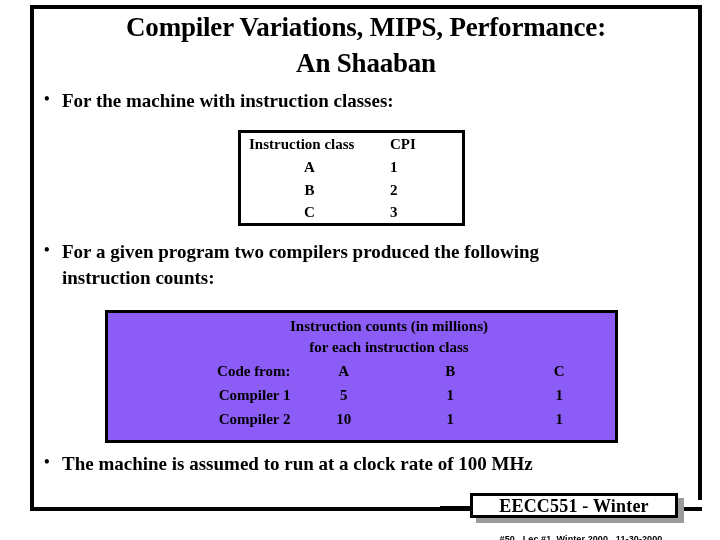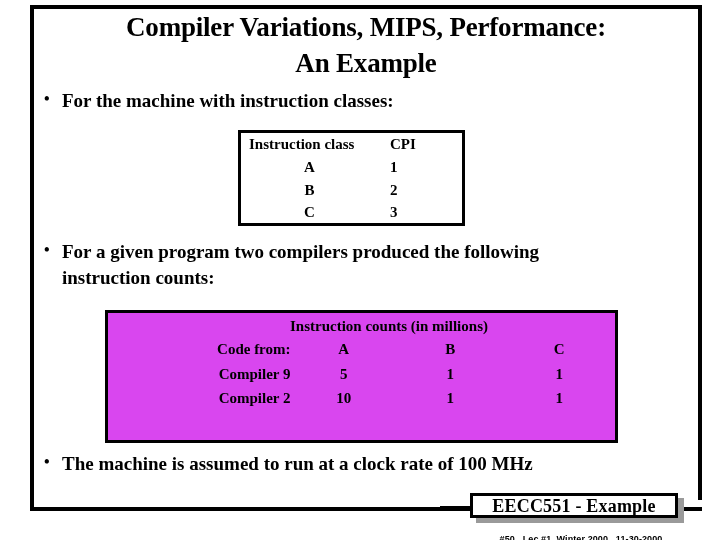--- a/index.html
+++ b/index.html
@@ -109,21 +109,21 @@
   #table1 th.c-cpi,   #table1 td.c-cpi   { width: 38%; text-align: left; padding-left: 12px; }
   #table1 th.c-class  { text-align: left; padding-left: 8px; }
 
   
   #table2 {
     position: absolute;
     left: 105px; top: 310px;
     width: 513px; height: 133px;
     border: 3px solid #000;
     box-sizing: border-box;
-    background: #d946ef;
+    background: #8b5cf6;
   }
   #table2 .hdr {
     text-align: center;
     font-size: 15px;
     font-weight: bold;
     line-height: 1.42;
     padding-top: 3px;
     padding-left: 55px;
   }
   #table2 table {
@@ -190,21 +190,21 @@
 
 <div id="slide">
 
   <div class="frame-left"></div>
   <div class="frame-top"></div>
   <div class="frame-right"></div>
   <div class="frame-bottom"></div>
 
   <div class="title">
     <div>Compiler Variations, MIPS, Performance:</div>
-    <div>An Example</div>
+    <div>An Shaaban</div>
   </div>
 
   <div class="bullet" id="bullet1">
     <span class="dot">•</span>
     <span class="btext">For the machine with instruction classes:</span>
   </div>
 
   <div id="table1">
     <table>
       <thead>
@@ -231,33 +231,34 @@
   </div>
 
   <div class="bullet" id="bullet2">
     <span class="dot">•</span>
     <span class="btext">For a given program two compilers produced the following instruction counts:</span>
   </div>
 
   <div id="table2">
     <div class="hdr">
       <div>Instruction counts (in millions)</div>
+      <div>for each  instruction class</div>
     </div>
     <table>
       <thead>
         <tr>
           <th class="col-label">Code  from:</th>
           <th class="col-a">A</th>
           <th class="col-b">B</th>
           <th class="col-c">C</th>
         </tr>
       </thead>
       <tbody>
         <tr>
-          <td class="col-label">Compiler 9</td>
+          <td class="col-label">Compiler 1</td>
           <td class="col-a">5</td>
           <td class="col-b">1</td>
           <td class="col-c">1</td>
         </tr>
         <tr>
           <td class="col-label">Compiler 2</td>
           <td class="col-a">10</td>
           <td class="col-b">1</td>
           <td class="col-c">1</td>
         </tr>
@@ -266,17 +267,17 @@
   </div>
 
   <div class="bullet" id="bullet3">
     <span class="dot">•</span>
     <span class="btext">The machine is assumed to run at a clock rate of 100 MHz</span>
   </div>
 
   <div id="footer-rule-left"></div>
   <div id="footer-badge-shadow"></div>
   <div id="footer-badge">
-    <span class="badge-text">EECC551 - Example</span>
+    <span class="badge-text">EECC551 - Winter</span>
   </div>
   <div id="footer-caption">#50   Lec #1  Winter 2000   11-30-2000</div>
 
 </div>
 
 </body></html>

